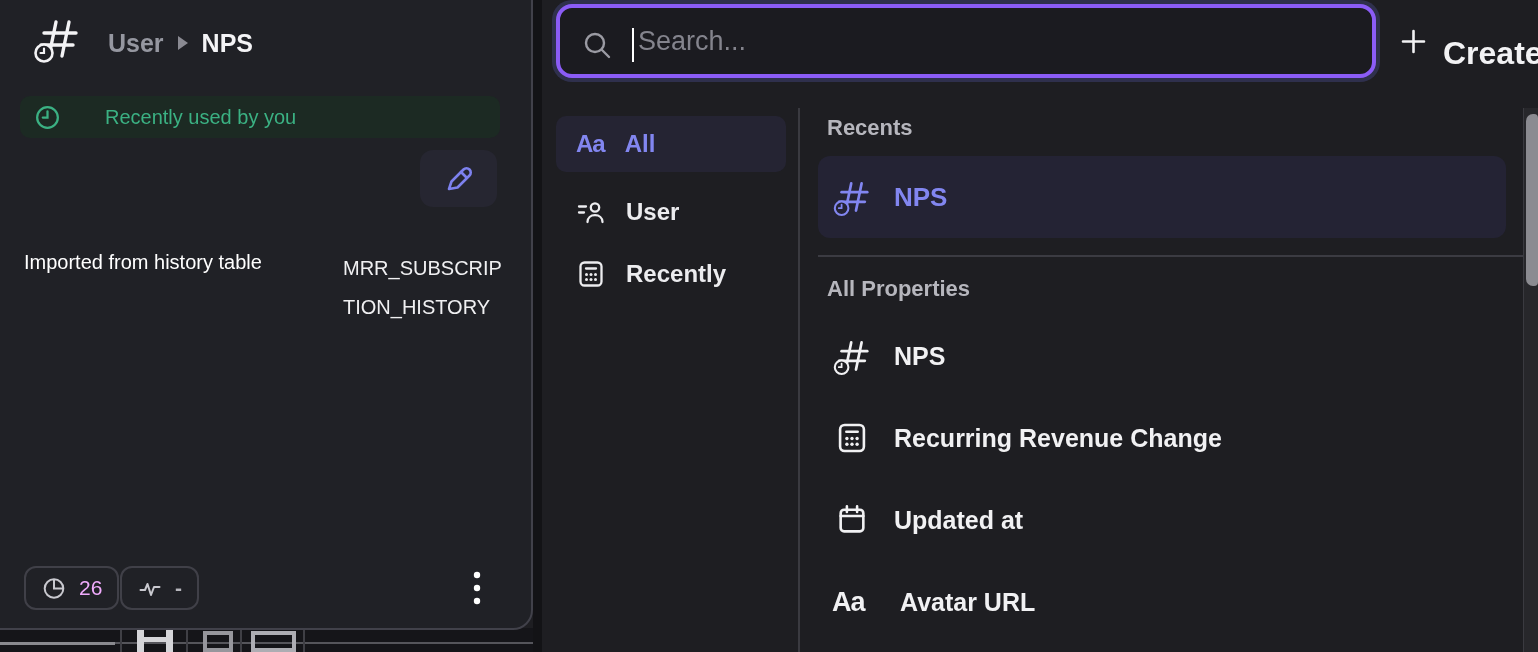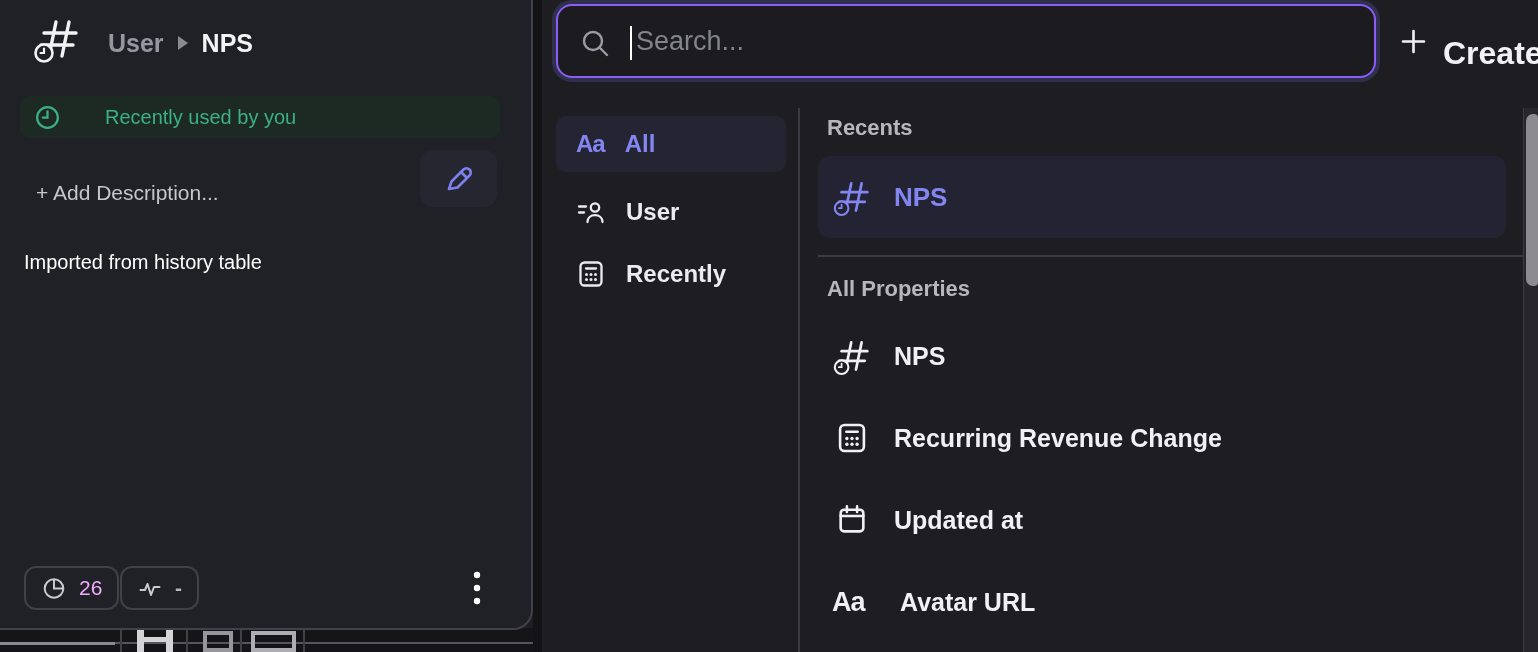--- a/index.html
+++ b/index.html
@@ -52,21 +52,21 @@
   .pill-trend { left:120px; }
   .pill .num { font-size:21px; color:#f0abfc; }
   .pill .dash { font-size:21px; color:#b7b7bd; font-weight:700; }
   .pie-icon, .pulse-icon { width:26px; height:26px; }
   .kebab-btn { position:absolute; left:459px; top:566px; width:36px; height:44px; background:none;
                border:none; cursor:pointer; display:flex; align-items:center; justify-content:center; color:#fff; }
   .kebab-icon { width:8px; height:34px; }
 
   
   .search-box { left:556px; top:4px; width:820px; height:74px; background:#1b1b20;
-                border:2px solid #8b5cf6; border-radius:16px; z-index:4;
+                border:4px solid #8b5cf6; border-radius:16px; z-index:4;
                 box-shadow:0 0 0 4px rgba(110,114,230,0.22); }
   .search-icon { position:absolute; left:22px; top:22px; width:30px; height:30px; color:#9b9ba3; }
   .search-input { position:absolute; left:0; top:0; width:100%; height:100%; background:transparent;
                   border:none; outline:none; color:#f3f3f5; font-size:27px;
                   font-family:"Liberation Sans",sans-serif; padding-left:78px; }
   .search-input::placeholder { color:#84848d; }
   .caret { position:absolute; left:72px; top:20px; width:2px; height:34px; background:#fff;
            animation:blink 1.1s steps(1) infinite; }
   @keyframes blink { 50% { opacity:0; } }
 
@@ -159,32 +159,32 @@
   <div class="recent-badge">
     <span class="clock-icon">
       <svg viewBox="0 0 24 24" fill="none" stroke="currentColor" stroke-width="2">
         <circle cx="12" cy="12" r="9.2"></circle>
           <path d="M12 6.5 V12 H7.8" stroke-linecap="round"></path>
       </svg>
     </span>
     <span class="txt">Recently used by you</span>
   </div>
 
-  <div class="add-desc">+ Add Description...</div>
 
   <button class="edit-btn">
     <span class="pencil-icon">
       <svg viewBox="0 0 34 34" fill="none" stroke="currentColor" stroke-width="2.6" stroke-linecap="round" stroke-linejoin="round">
         <path d="M7 27 L9.5 19.5 L21.5 7.5 a4.2 4.2 0 0 1 6 6 L15.5 25.5 L7 27 Z"></path>
         <path d="M19 10 l5.5 5.5"></path>
       </svg>
     </span>
   </button>
 
   <div class="meta-label">Imported from history table</div>
+  <div class="meta-value">MRR_SUBSCRIPTION_HISTORY</div>
 
   <button class="pill pill-count">
     <span class="pie-icon">
       <svg viewBox="0 0 26 26" fill="none" stroke="currentColor" stroke-width="2">
         <circle cx="13" cy="13.5" r="9.3"></circle>
           <path d="M13 4.2 V13.5 H22.3"></path>
       </svg>
     </span>
     <span class="num">26</span>
   </button>

